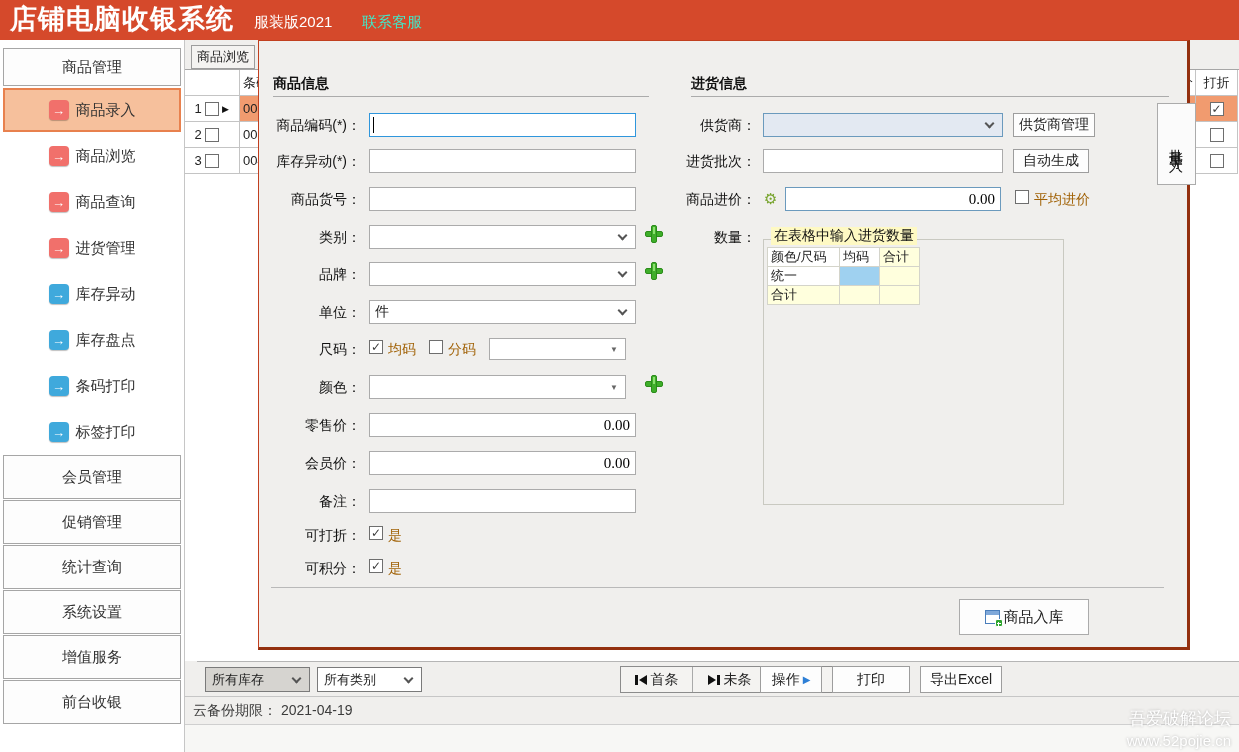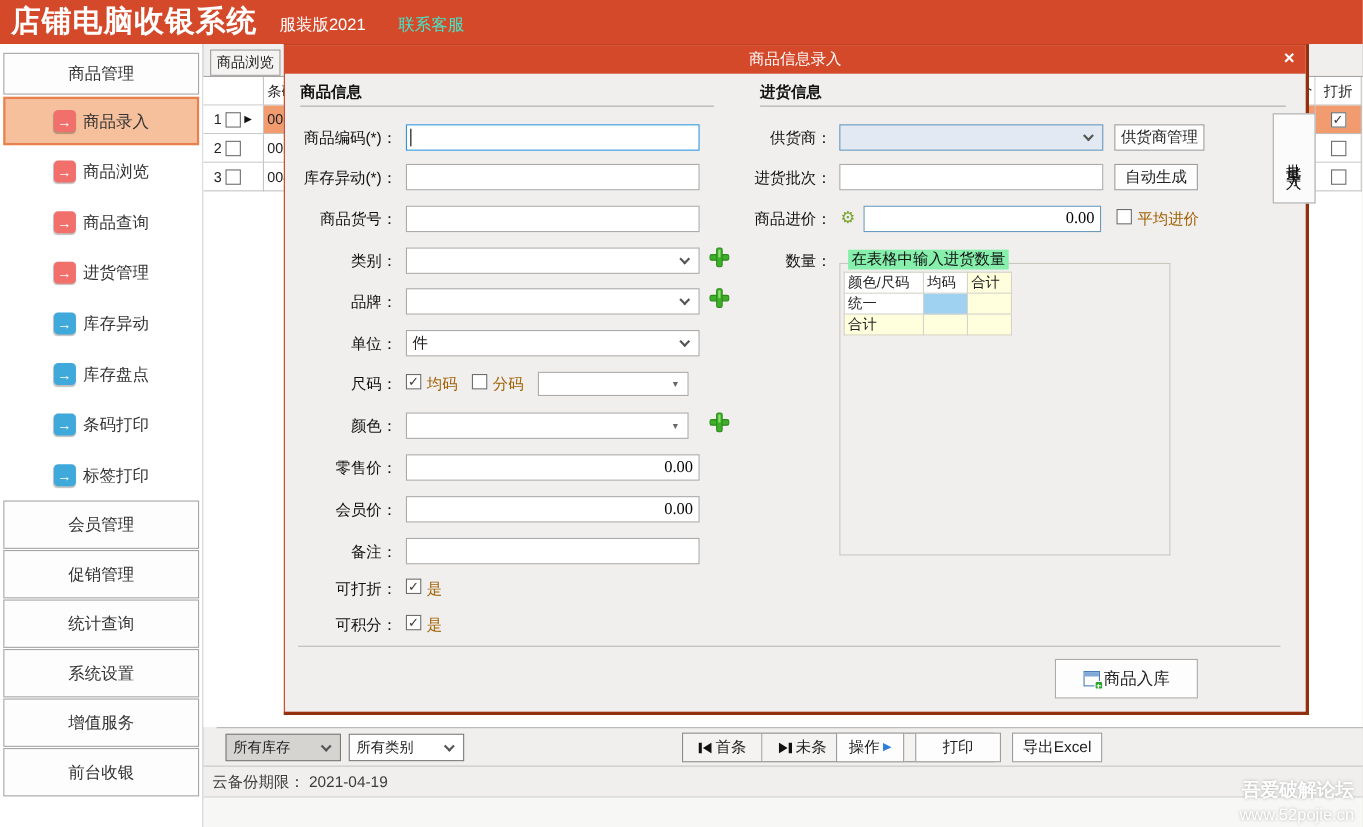--- a/index.html
+++ b/index.html
@@ -52,21 +52,21 @@
   .btn-group .gbtn:last-child { border-right:none; }
   .gbtn.disabled { color:#ABABAB; }
   .tb-btn { position:absolute; top:4px; height:27px; background:#FDFDFD; border:1px solid #9D9D9D;
     display:flex; align-items:center; justify-content:center; gap:3px; font-size:14px; cursor:pointer; }
   
   .statusbar { position:absolute; left:185px; top:696px; width:1054px; height:28px; background:#F0EFED; border-top:1px solid #C6C6C6; }
   .statusbar .stext { position:absolute; left:8px; top:5px; color:#3C3C3C; font-size:14px; }
   .substatus { position:absolute; left:185px; top:724px; width:1054px; height:28px; background:#F7F7F5; border-top:1px solid #CFCFCF; }
   .watermark { position:absolute; right:8px; bottom:2px; text-align:right; line-height:1.3;
     color:#fff; text-shadow:0 0 3px #ABABAB; }
-  .watermark .w1 { font-size:17px; font-weight:bold; }
+  .watermark .w1 { font-size:17px; font-weight:normal; }
   .watermark .w2 { font-size:15px; }
   
   .modal { position:absolute; left:258px; top:40px; width:932px; height:610px; background:#F0EFED; z-index:10;
     border:1px solid #C13F1F; border-right:3px solid #93300F; border-bottom:3px solid #93300F; }
   .modal-header { position:absolute; left:0; top:0; right:0; height:26px; background:#D5492B; }
   .modal-title { position:absolute; left:0; right:0; top:4px; text-align:center; color:#fff; font-size:14px; }
   .modal-close { position:absolute; right:10px; top:2px; color:#fff; font-size:17px; font-weight:bold; cursor:pointer; }
   .sec-title { position:absolute; font-size:14px; font-weight:bold; color:#111; }
   .sec-line { position:absolute; height:1px; background:#ABABAB; }
   .flabel { position:absolute; font-size:14px; color:#111; text-align:right; width:150px; }
@@ -82,21 +82,21 @@
   .plus-icon { position:absolute; width:18px; height:18px; cursor:pointer; }
   .plus-icon .ph { position:absolute; left:0; top:6px; width:18px; height:6px; background:#3FAE2A; border:1px solid #2B8C1A; border-radius:2px; }
   .plus-icon .pv { position:absolute; left:6px; top:0; width:6px; height:18px; background:#3FAE2A; border:1px solid #2B8C1A; border-radius:2px; }
   .plus-icon .pv:after { content:""; position:absolute; left:1px; top:1px; width:2px; height:7px; background:#8BE06F; }
   .mbtn { position:absolute; height:24px; background:#FDFDFD; border:1px solid #9D9D9D; display:flex; align-items:center; justify-content:center;
     font-size:14px; cursor:pointer; }
   .gear { position:absolute; font-size:15px; color:#76A32B; cursor:pointer; line-height:1; }
   .cb2 { position:absolute; }
   .cblabel { position:absolute; font-size:14px; color:#a16207; }
   .groupbox { position:absolute; border:1px solid #C9C9C1; background:#F0EFED; }
-  .legend { position:absolute; background:#86efac; padding:0 3px; font-size:14px; color:#111; }
+  .legend { position:absolute; background:#fef9c3; padding:0 3px; font-size:14px; color:#111; }
   .qtable { border-collapse:collapse; position:absolute; left:3px; top:7px; }
   .qtable td { border:1px solid #D4D4CA; height:17px; font-size:13px; padding:0 3px; background:#fff; }
   .qtable td.yellow { background:#FFFFDD; }
   .qtable td.selblue { background:#9FD1F0; }
   .qtable td.c1 { width:72px; } .qtable td.c2 { width:40px; } .qtable td.c3 { width:40px; }
   .divider { position:absolute; left:12px; width:893px; height:1px; background:#B9B9B9; }
   .stockin { position:absolute; left:700px; top:558px; width:130px; height:36px; background:#FDFDFD; border:1px solid #ABABAB;
     display:flex; align-items:center; justify-content:center; gap:4px; font-size:15px; cursor:pointer; }
   .tbl-ic { position:relative; width:15px; height:14px; border:1px solid #4A7EBB; background:#fff; flex:0 0 auto; }
   .tbl-ic:before { content:""; position:absolute; left:0; top:0; right:0; height:4px; background:#7FA8D9; }
@@ -273,24 +273,20 @@
   <div class="statusbar">
     <span class="stext">云备份期限： 2021-04-19</span>
   </div>
   <div class="substatus"></div>
   <div class="watermark">
     <div class="w1">吾爱破解论坛</div>
     <div class="w2">www.52pojie.cn</div>
   </div>
 
   <div class="modal">
-    <div class="modal-header">
-      <div class="modal-title">商品信息录入</div>
-      <div class="modal-close">×</div>
-    </div>
 
     <div class="sec-title" style="left:14px;top:34px">商品信息</div>
     <div class="sec-line" style="left:14px;top:55px;width:376px"></div>
     <div class="sec-title" style="left:432px;top:34px">进货信息</div>
     <div class="sec-line" style="left:432px;top:55px;width:478px"></div>
 
     <span class="flabel" style="left:-48px;top:76px">商品编码(*)：</span>
     <input class="fin focus" style="left: 110px; top: 72px; width: 267px;">
     <span class="caret" style="left:114px;top:76px"></span>
 

